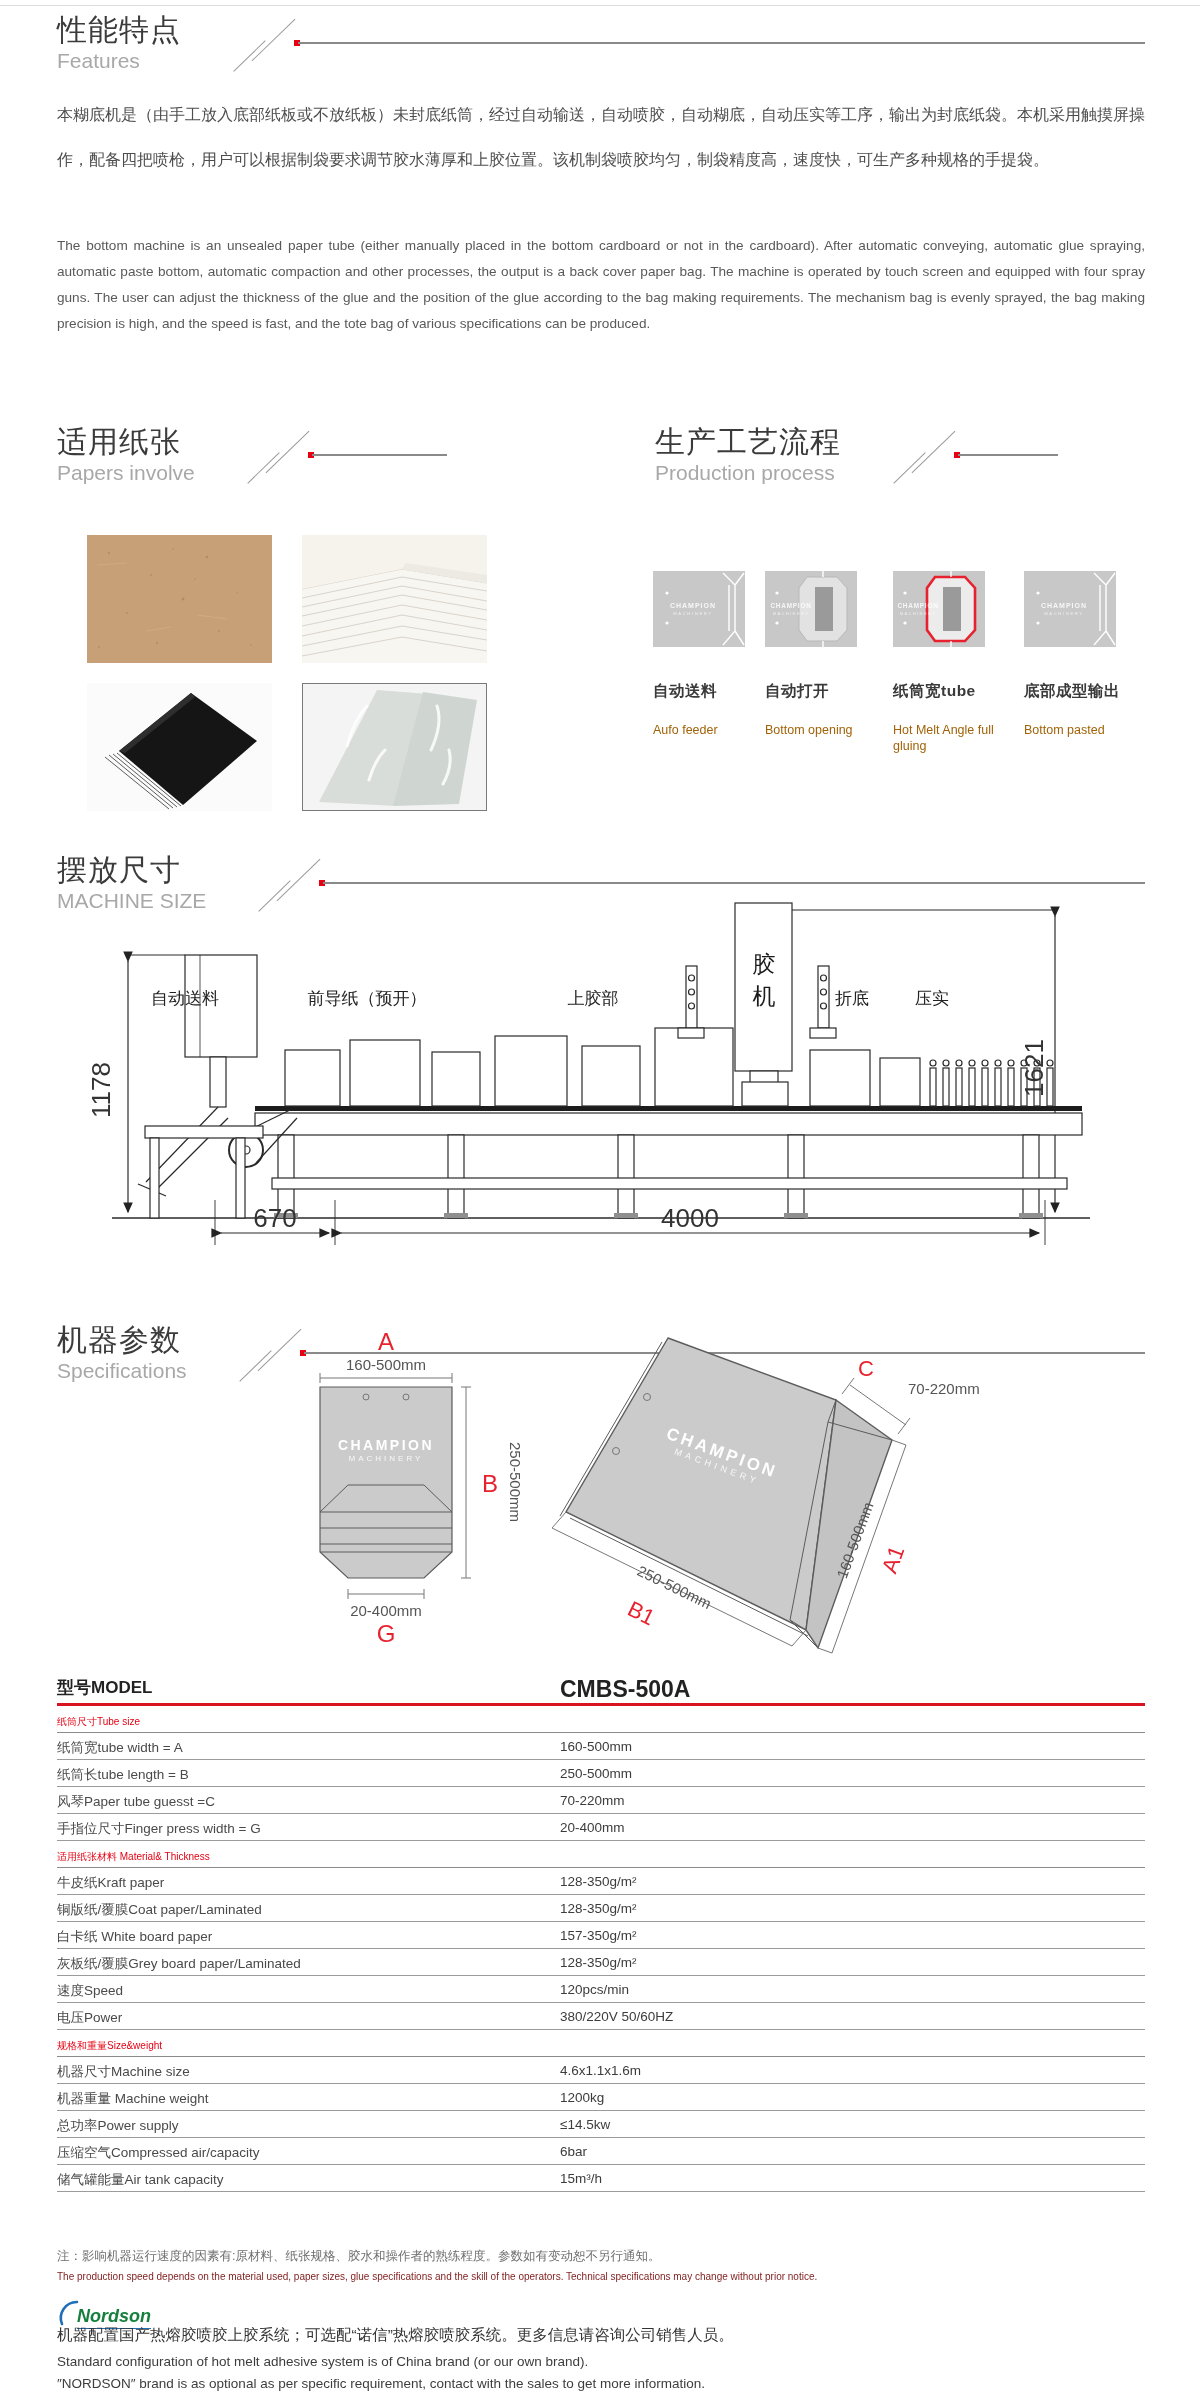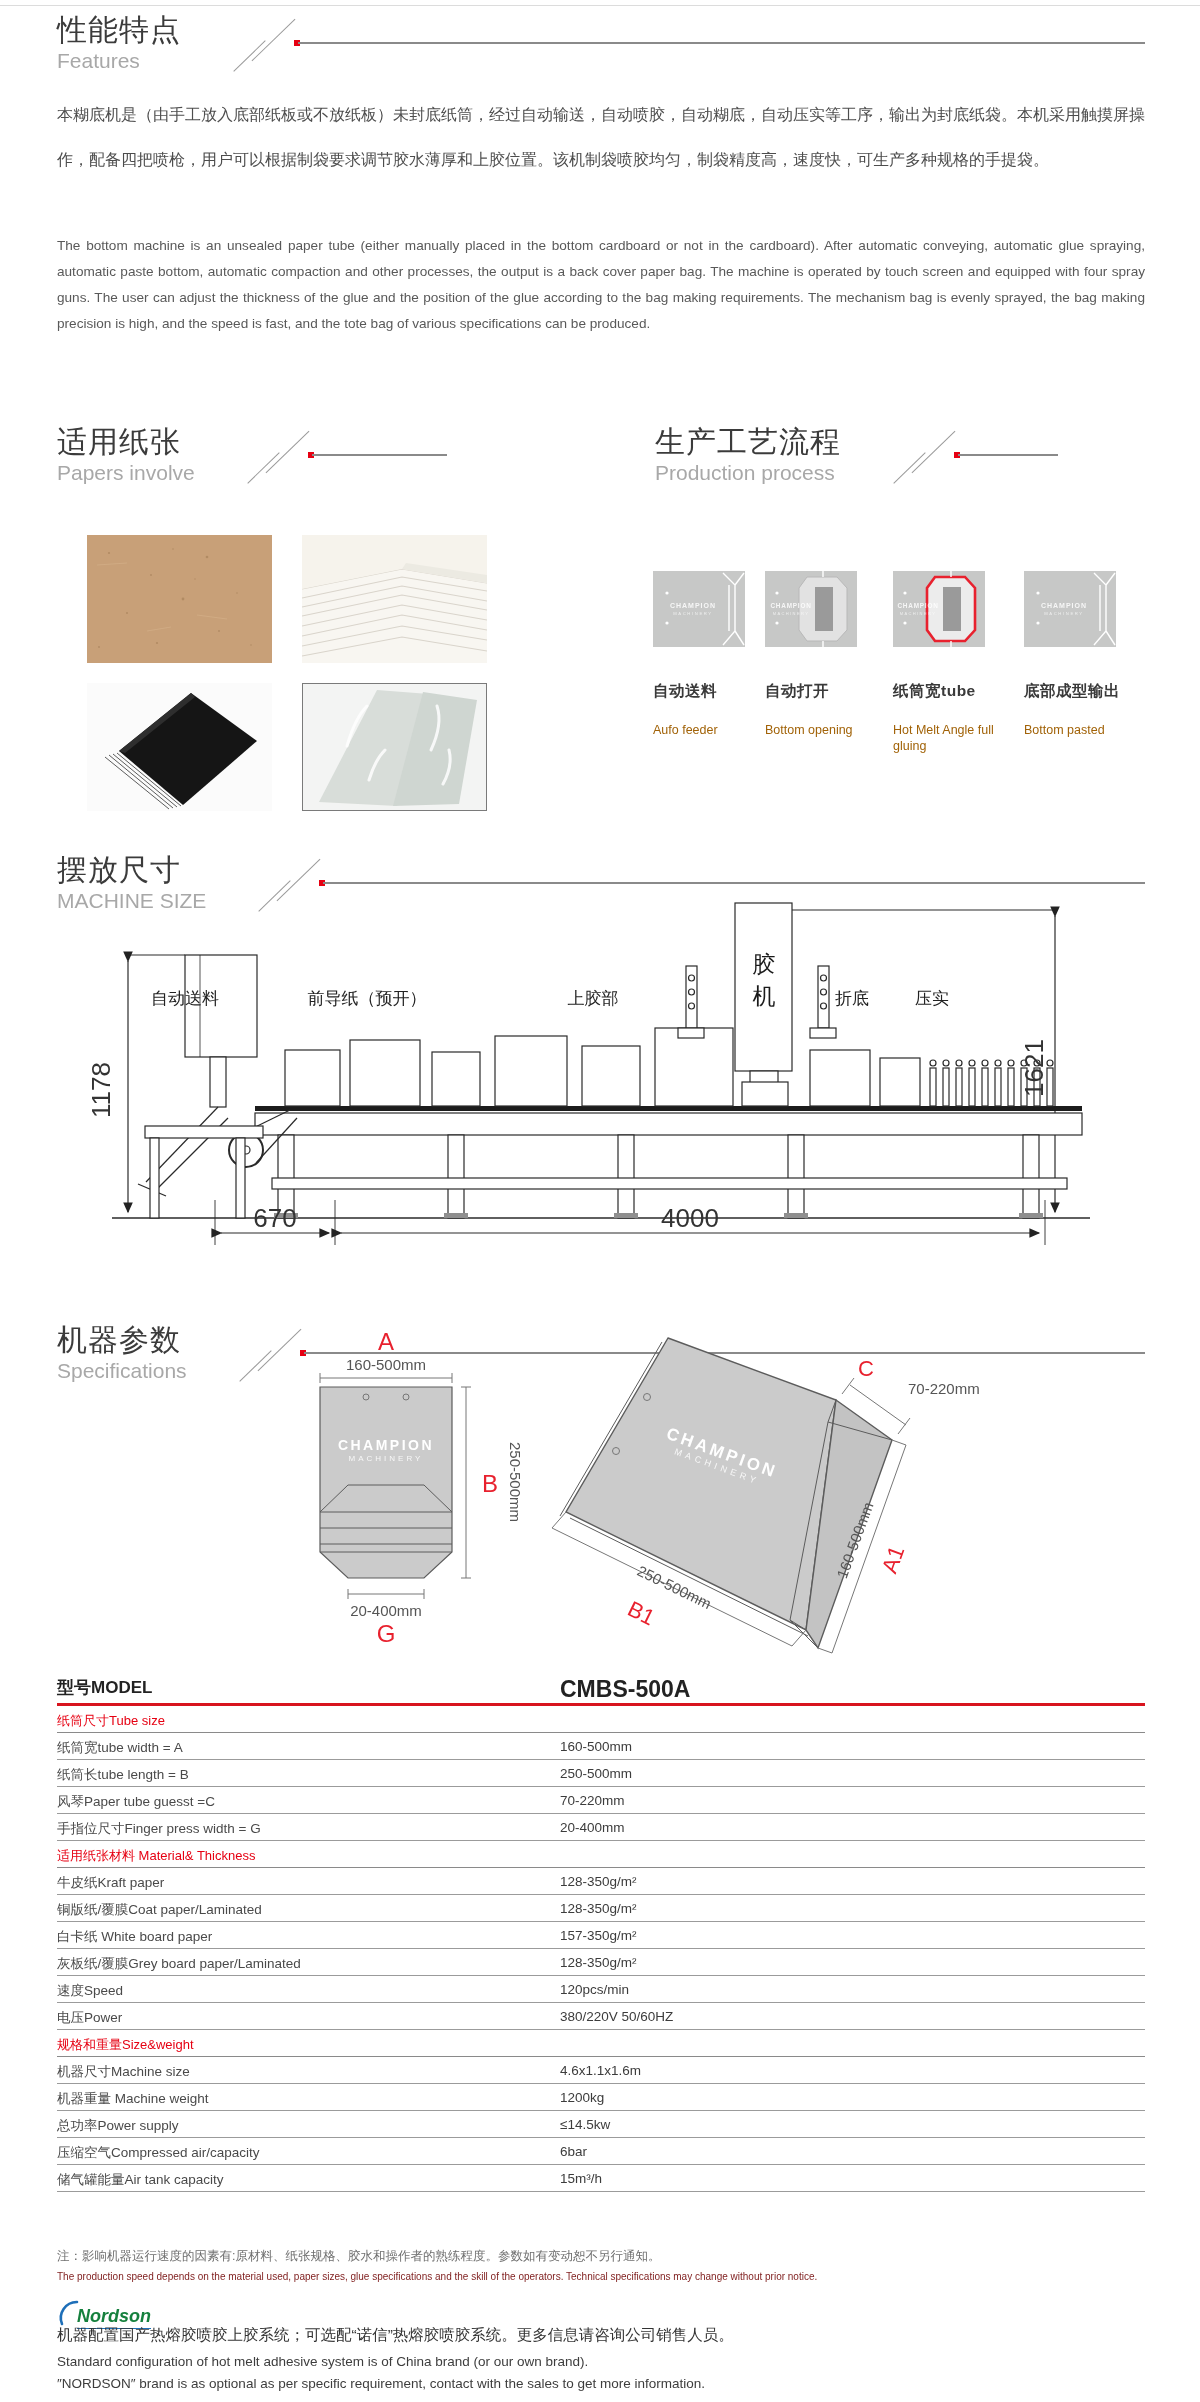--- a/index.html
+++ b/index.html
@@ -50,21 +50,21 @@
   
   .bags-svg { position:absolute; left:160px; top:1330px; }
 
   
   .spec-table { position:absolute; left:57px; top:1676px; width:1088px; }
   .thead { position:relative; height:30px; border-bottom:3px solid #d8141e; }
   .thead .hmodel { position:absolute; left:0; top:0; font-size:17px; font-weight:bold; color:#222; }
   .thead .hvalue { position:absolute; left:503px; top:0; font-size:23px; font-weight:bold; color:#222; }
   .trow { position:relative; height:27px; line-height:27px; border-bottom:1px solid #9b9b9b; }
   .trow.section { border-bottom-color:#8a8a8a; }
-  .trow.section .tl { color:#e60012; font-size:13px; font-weight:500;text-align:right; }
+  .trow.section .tl { color:#e60012; font-size:10px; font-weight:500;text-align:right; }
   .trow.data .tl { color:#4a4a4a; font-size:13.5px; }
   .trow .tv { position:absolute; left:503px; top:0; color:#3c3c3c; font-size:13.5px; }
 
   
   .note-cn { position:absolute; left:57px; top:2248px; width:1090px; font-size:12.5px; color:#6f6f6f; }
   .note-en { position:absolute; left:57px; top:2268px; width:1090px; font-size:10px; color:#7f1d1d; line-height:17px; }
   .nordson { position:absolute; left:57px; top:2300px; display:flex; align-items:center; height:26px; }
   .nordson .ntext { font-size:18px; font-weight:bold; font-style:italic; color:#15803d; margin-left:-6px; border-bottom:1.5px solid #1e6fb8; padding-bottom:1px;margin-top:8px; }
   .footer-cn { position:absolute; left:57px; top:2325px; width:1090px; font-size:15.5px; font-weight:400; color:#333; }
   .footer-en1 { position:absolute; left:57px; top:2354px; width:1090px; font-size:13.5px; color:#3d3d3d; }

